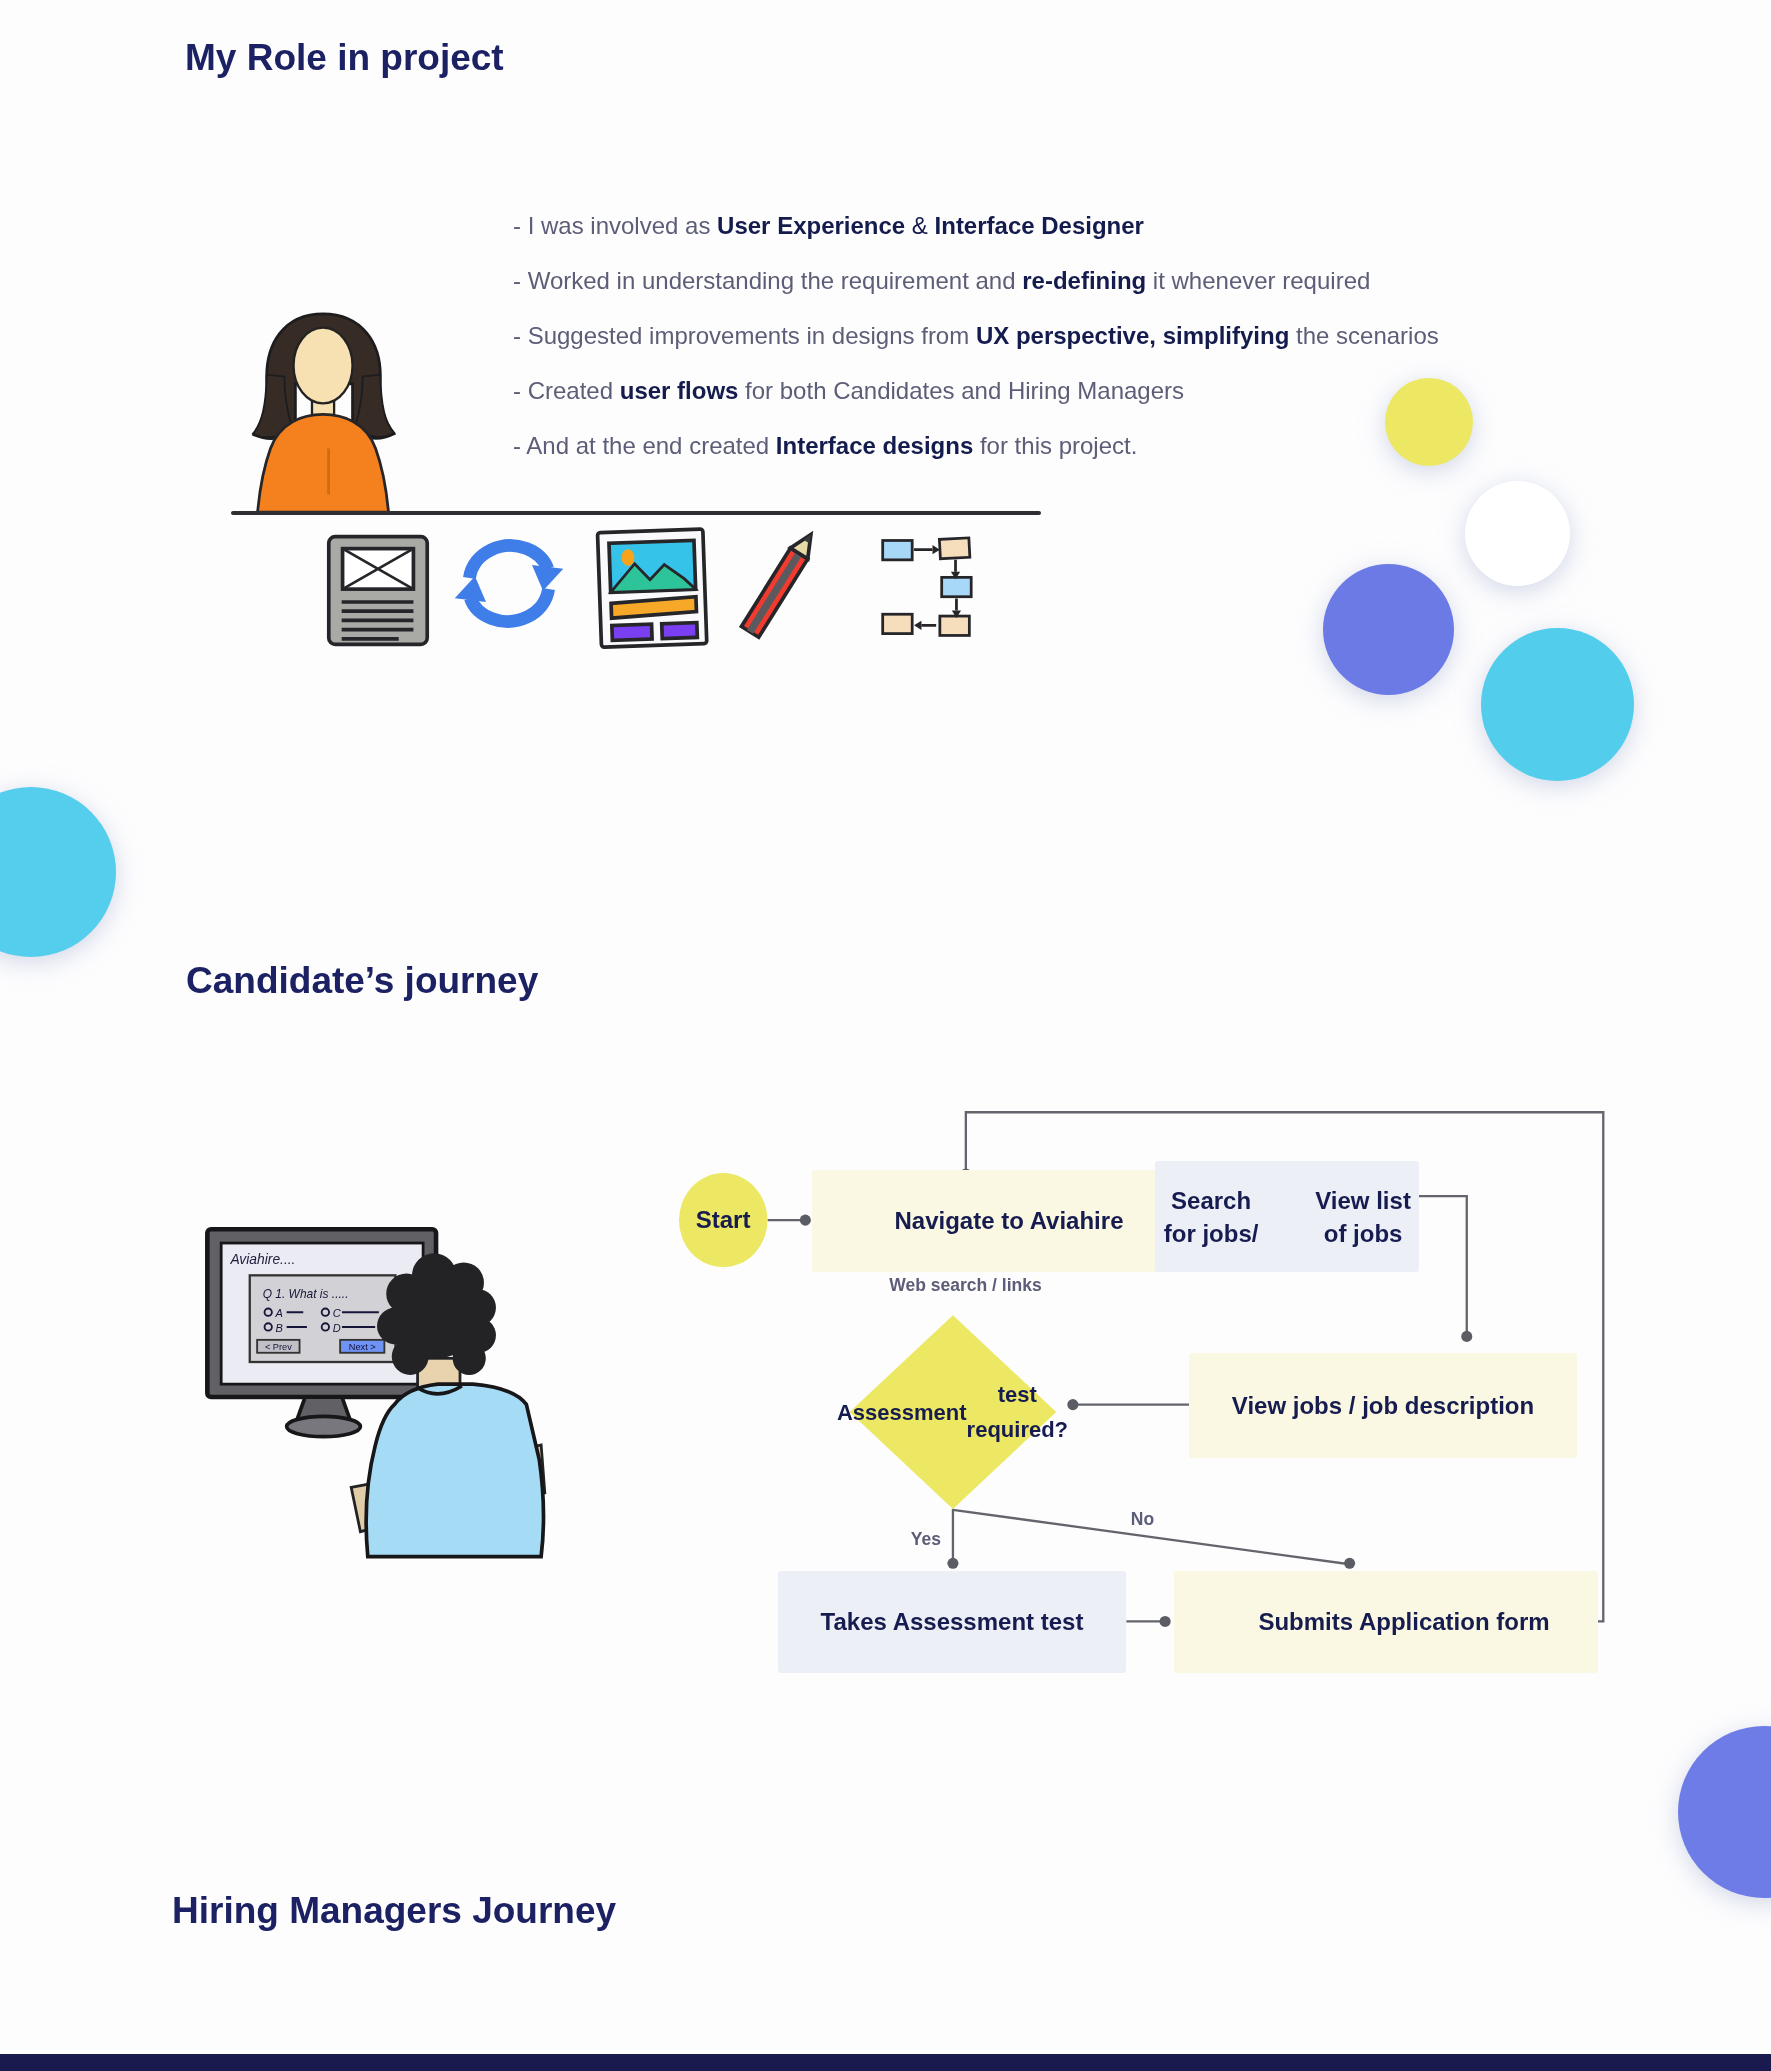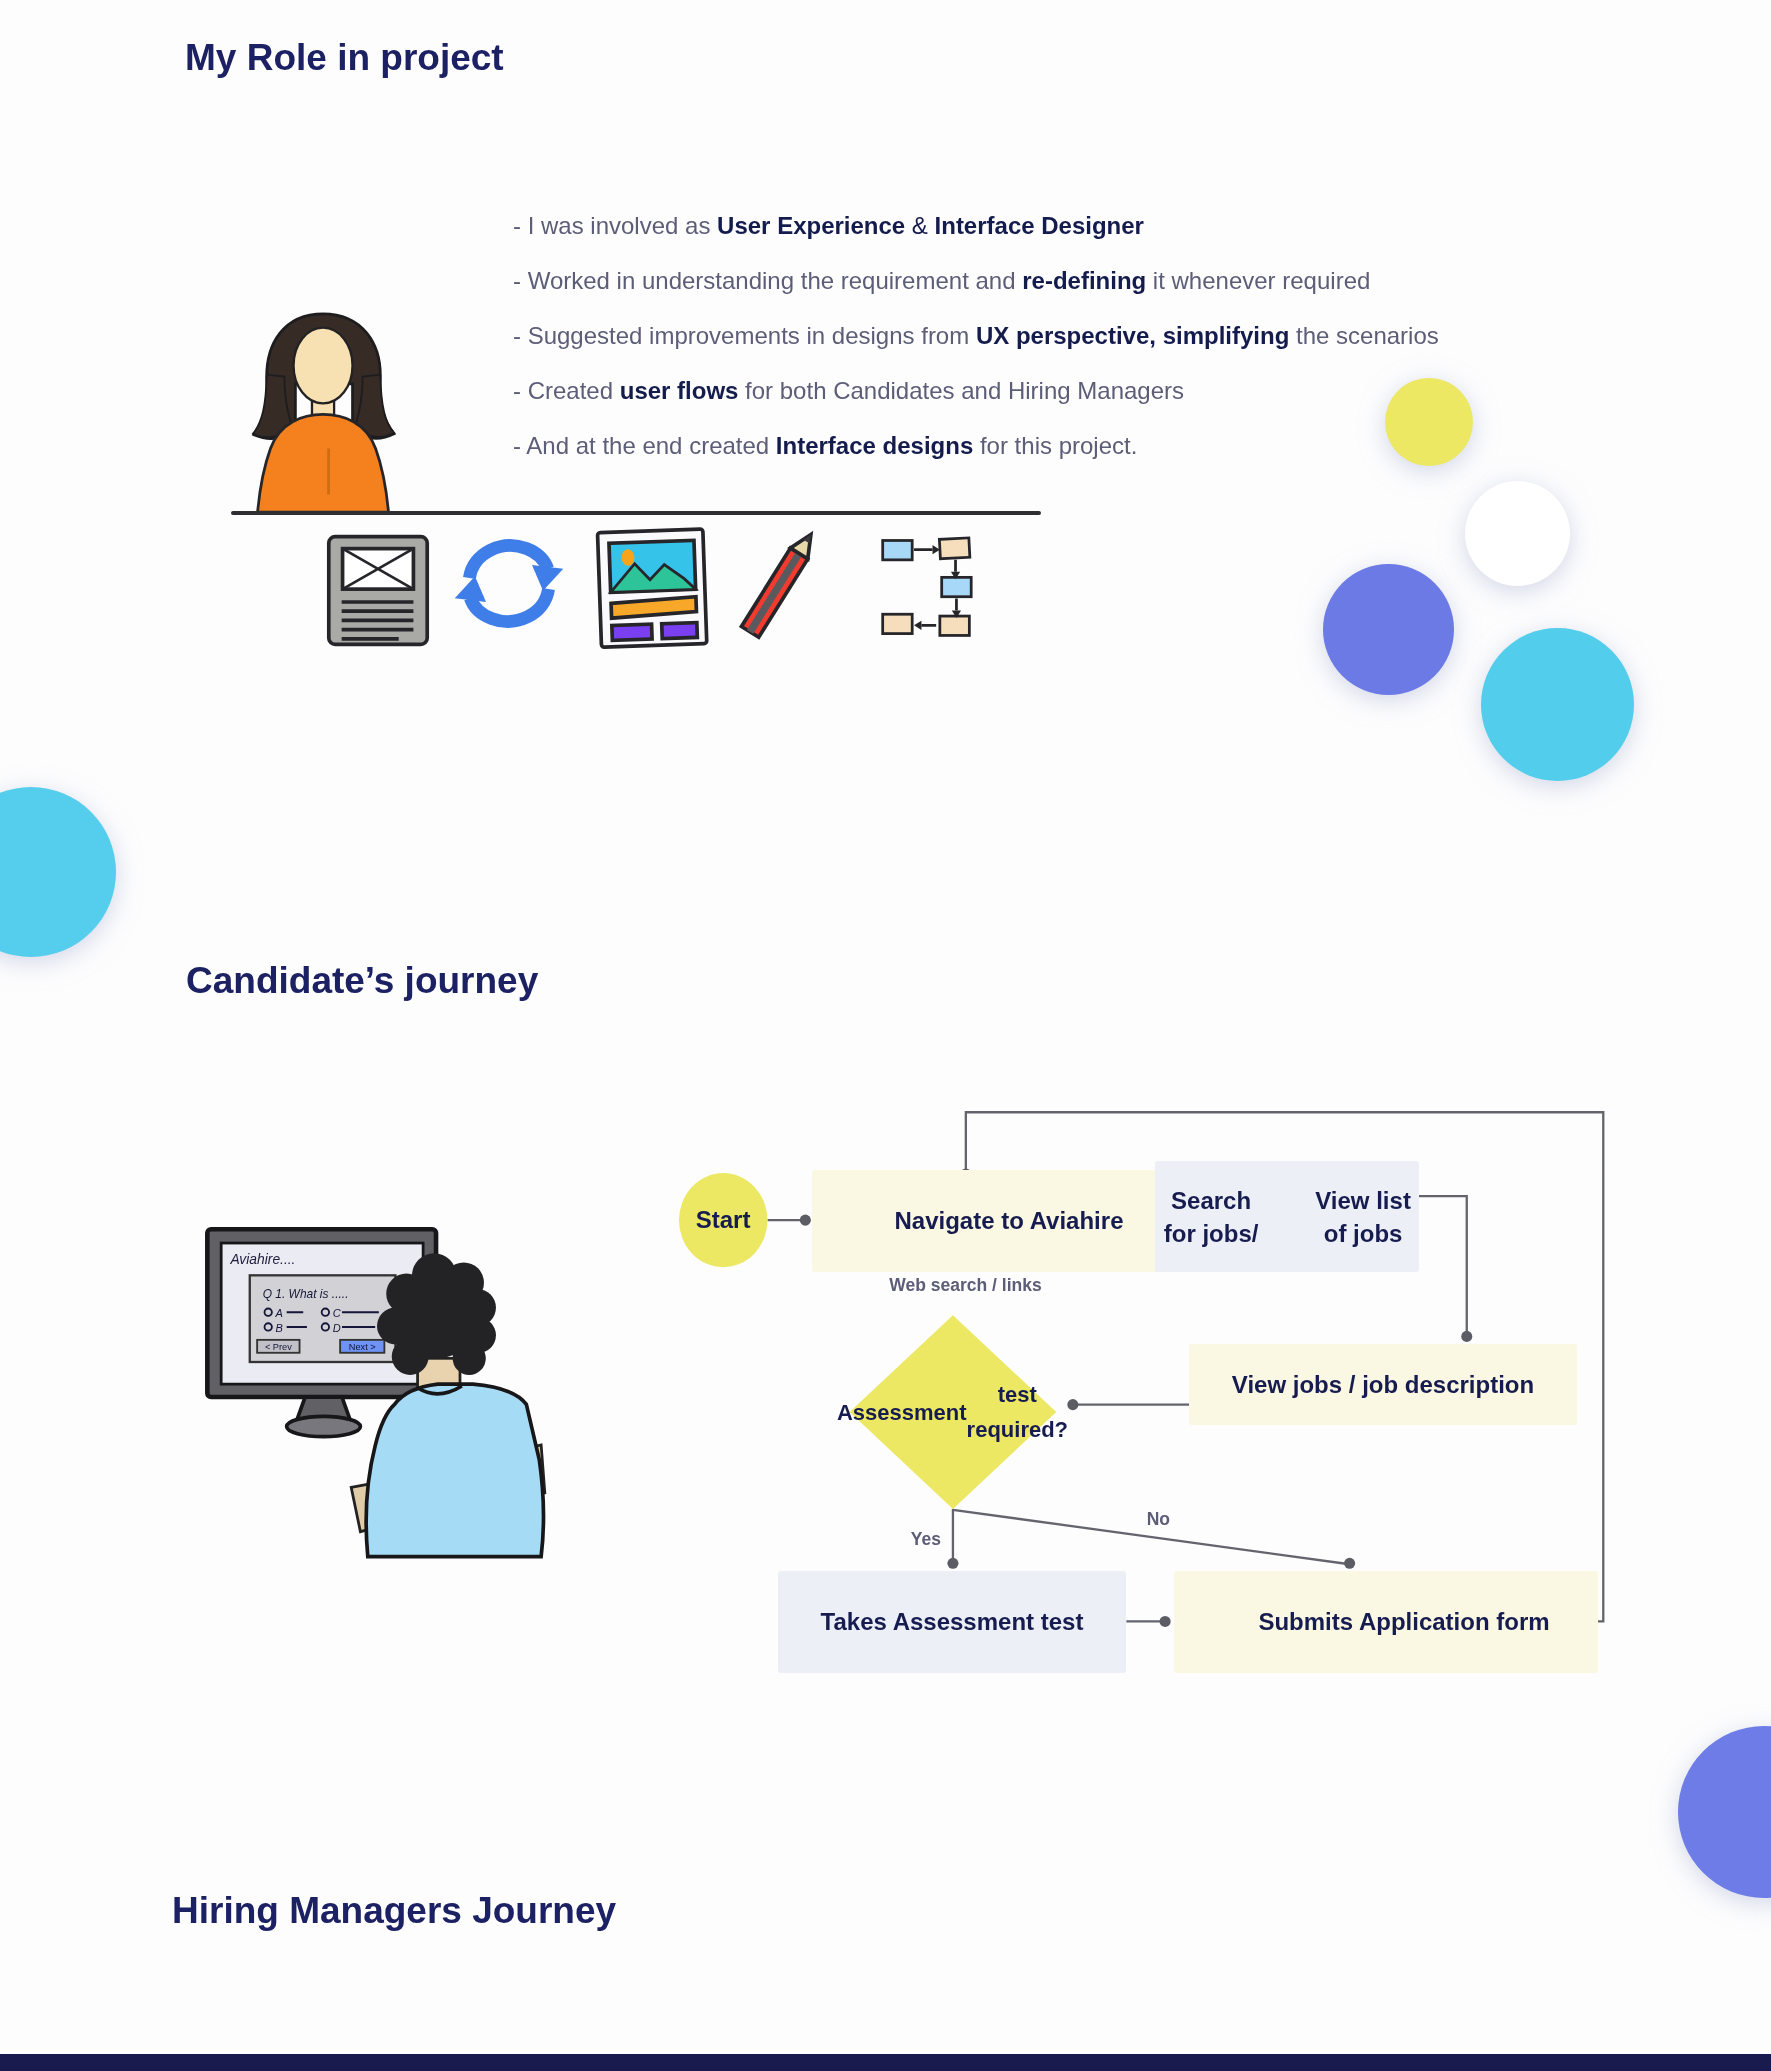--- a/index.html
+++ b/index.html
@@ -30,30 +30,30 @@
   .abs{position:absolute;}
 
   
   .fc{position:absolute;left:674px;top:1103px;width:937px;height:595px;}
   .fc-node{position:absolute;display:flex;align-items:center;justify-content:center;
            font-weight:bold;font-size:24px;color:#161c4f;text-align:center;border-radius:2.8px;}
   .yellowbox{background:#faf8e2;}
   .graybox{background:#edeff7;}
   #n-navigate{left:138px;top:67px;width:306px;height:102px;padding-left:44px;}
   #n-search{left:481px;top:58px;width:264px;height:111px;line-height:33px;gap:40px;}
-  #n-view{left:515px;top:241px;width:388px;height:81px;}
+  #n-view{left:515px;top:250px;width:388px;height:105px;}
   #n-takes{left:104px;top:468px;width:348px;height:102px;}
   #n-submits{left:500px;top:468px;width:388px;height:102px;padding-left:36px;}
   #n-start{left:4.6px;top:70px;width:89px;height:94px;background:transparent;}
   #n-diamond-label{left:177px;top:272px;width:203px;height:74px;font-size:22px;line-height:35px;
                    flex-direction:row;background:transparent;}
   .fc-lbl{position:absolute;font-weight:bold;font-size:17.5px;color:#5c5d77;}
   #lbl-web{left:153px;top:172px;width:277px;text-align:center;}
   #lbl-yes{left:212px;top:426px;width:55px;text-align:right;}
-  #lbl-no{left:441px;top:406px;width:55px;text-align:right;}
+  #lbl-no{left:441px;top:406px;width:55px;text-align:center;}
 
   .footer-bar{position:absolute;left:0;top:2054px;width:1771px;height:17.5px;background:#191a4d;}
 </style>
 </head>
 <body>
 
 <div class="page">
 
   <div class="h1" id="h-role">My Role in project</div>
   <div class="h1" id="h-candidate">Candidate’s journey</div>

